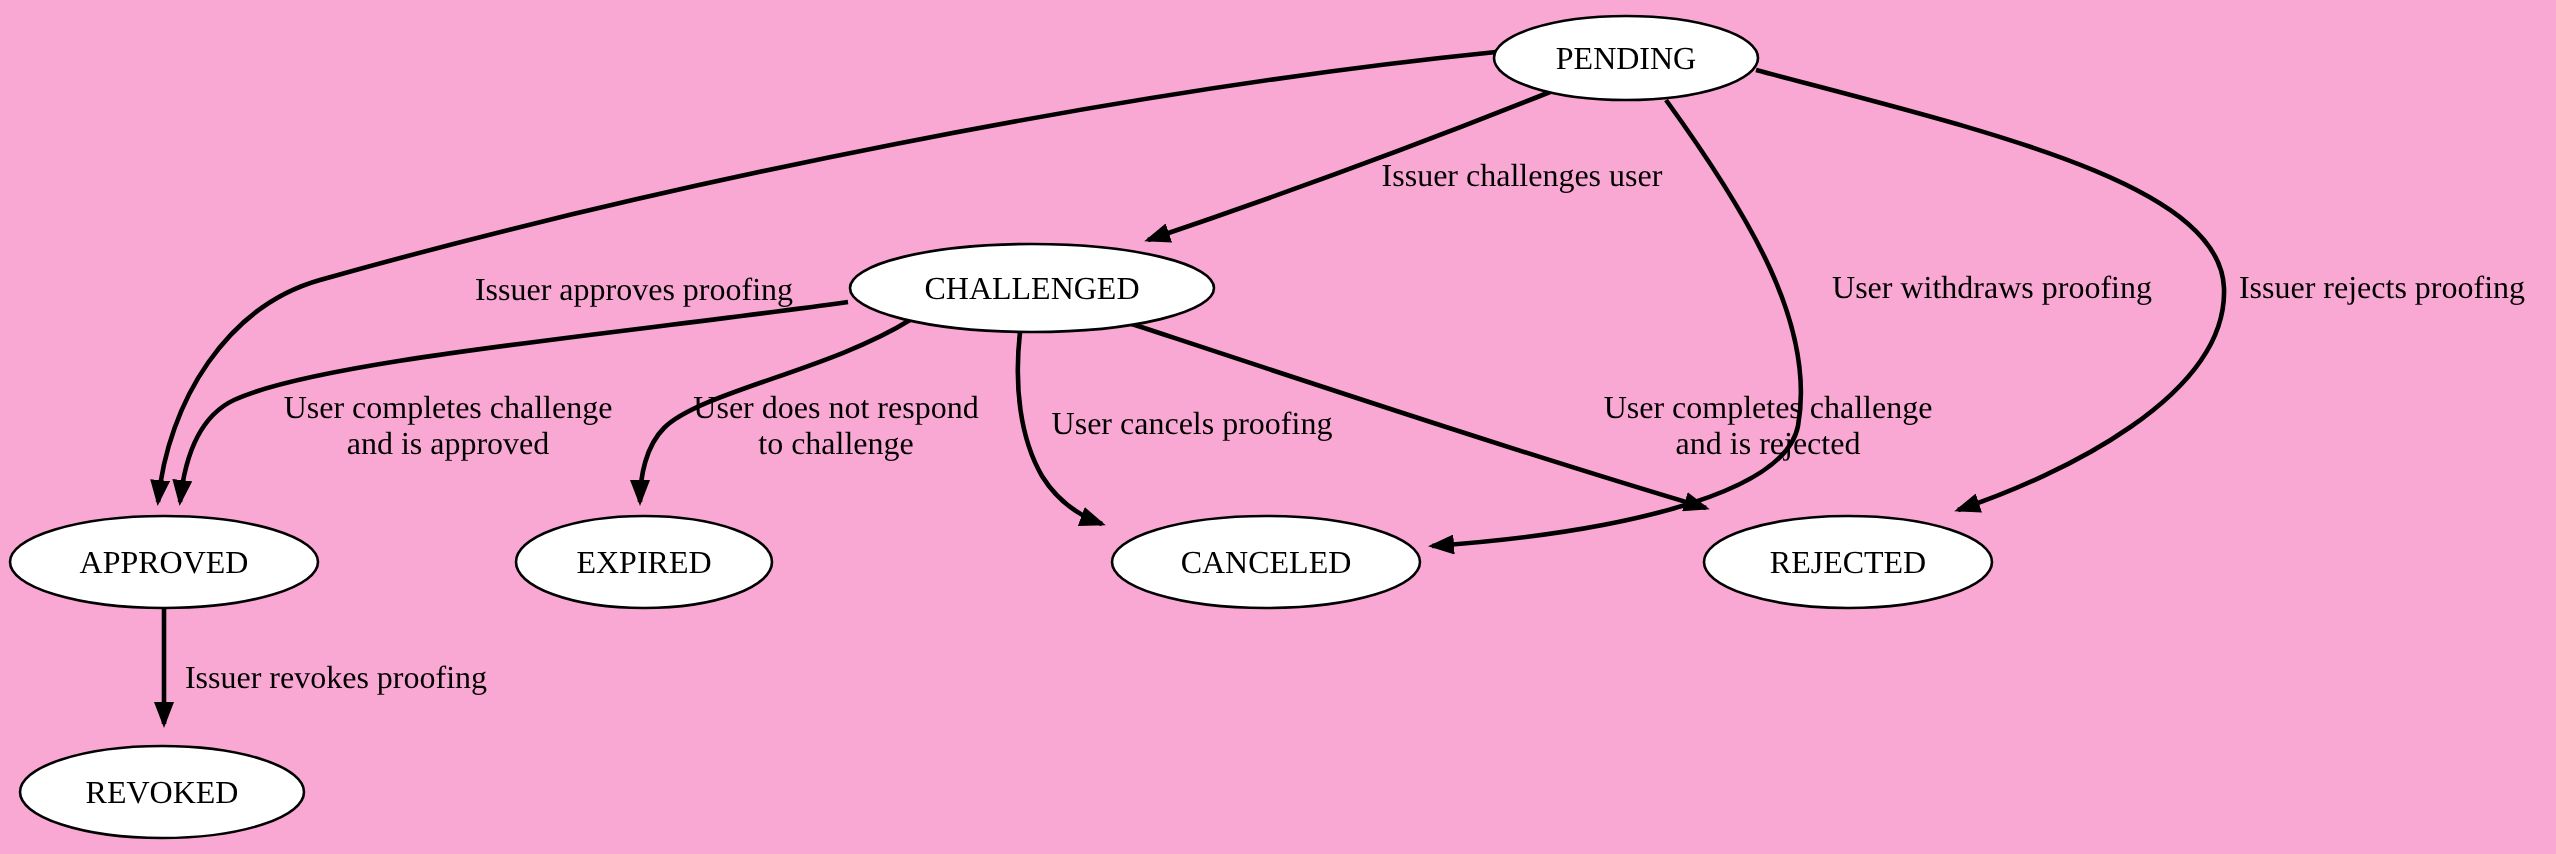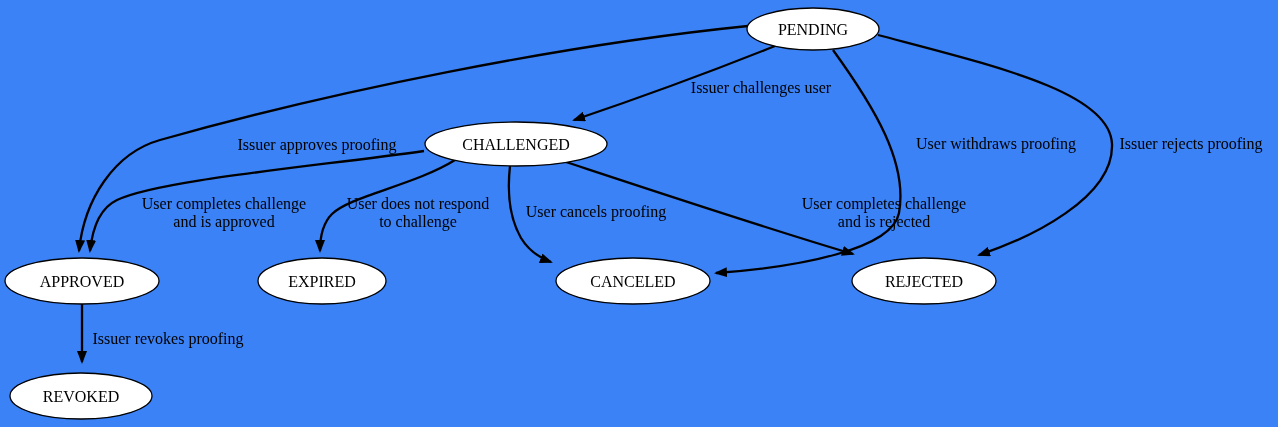--- a/index.html
+++ b/index.html
@@ -4,21 +4,21 @@
 <style>
   html, body {
     margin: 0;
     padding: 0;
     background: #ffffff;
   }
   .canvas-wrap {
     position: relative;
     width: 1278px;
     height: 427px;
-    background: #3b82f6;
+    background: #f9a8d4;
     overflow: hidden;
     text-decoration: underline;
   }
   svg {
     display: block;
   }
   .edge-path {
     fill: none;
     stroke: #000000;
     stroke-width: 2.3;

